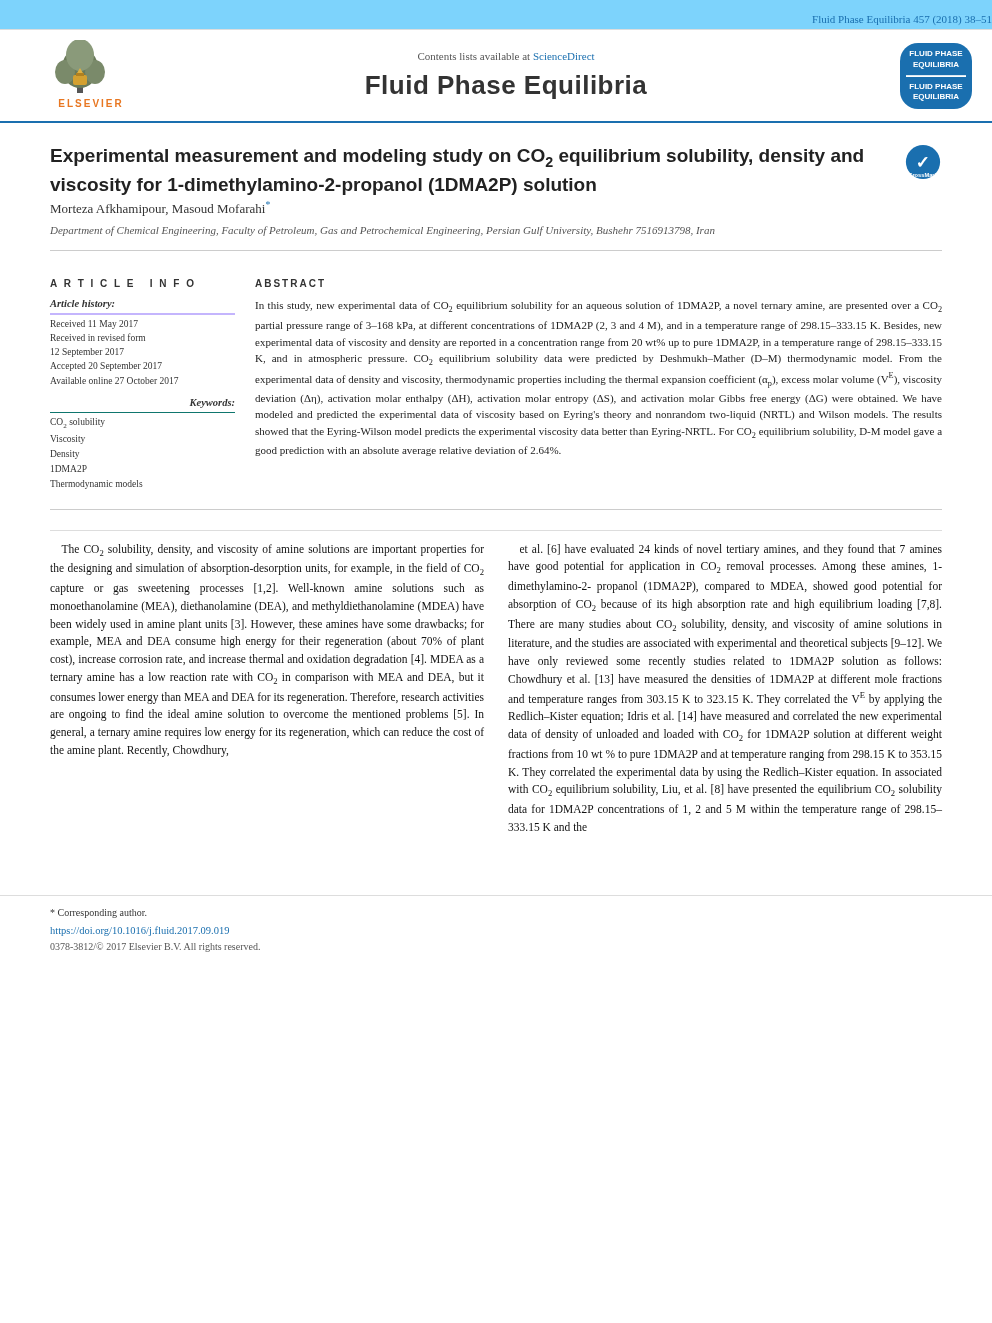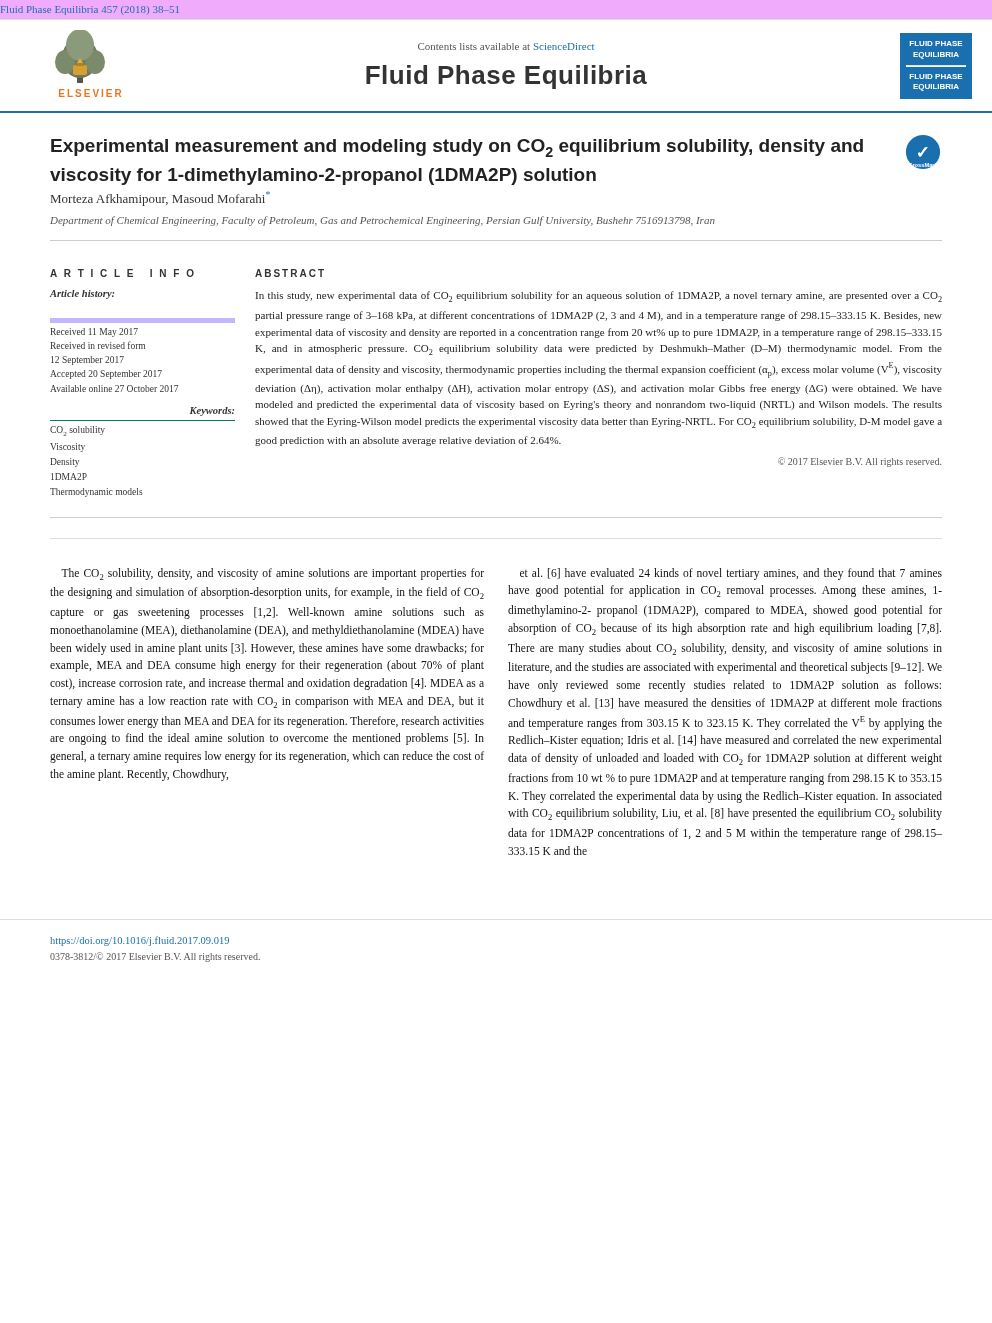--- a/index.html
+++ b/index.html
@@ -8,23 +8,23 @@
       background: #fff;
       color: #000;
       width: 992px;
       min-height: 1323px;
       font-size: 13px;
       line-height: 1.4;
     }
 
     
     .journal-bar {
-      background: #f0abfc;
-      text-align: left;
-      padding: 2px 0 2px 0;
+      background: #7dd3fc;
+      text-align: right;
+      padding: 12px 0 2px 0;
       font-size: 11px;
       color: #1a6faf;
       border-bottom: 1px solid #ddd;
     }
 
     
     .header-section {
       display: flex;
       align-items: center;
       padding: 10px 20px;
@@ -81,20 +81,21 @@
 
     .fluid-phase-box {
       background: #1a6faf;
       color: white;
       font-size: 8px;
       font-weight: bold;
       padding: 6px 6px;
       text-align: center;
       line-height: 1.3;
       font-family: Arial, sans-serif;
+      border-radius: 18px;
     }
 
     
     .paper-content {
       padding: 20px 50px;
     }
 
     
     .paper-title {
       font-size: 19px;
@@ -162,22 +163,22 @@
       font-family: Arial, sans-serif;
       text-transform: uppercase;
     }
 
     .info-item-header {
       font-style: italic;
       font-size: 10.5px;
       font-weight: bold;
       color: #333;
       margin-bottom: 2px;
-      border-bottom: 5px solid #c4b5fd;
-      padding-bottom: 16px;
+      border-bottom: 2px solid #c4b5fd;
+      padding-bottom: 1px;
     }
     .info-dates {
       font-size: 9.5px;
       color: #333;
       line-height: 1.5;
       margin-bottom: 8px;
     }
 
     .keywords-label {
       font-style: italic;
@@ -212,21 +213,21 @@
     
     .intro-section {
       margin-top: 20px;
       padding-top: 10px;
       border-top: 1px solid #ddd;
     }
 
     .two-col-body {
       display: flex;
       gap: 24px;
-      margin-top: 16px;
+      margin-top: 0;
     }
 
     .body-col {
       flex: 1;
       font-size: 11.5px;
       line-height: 1.55;
       text-align: justify;
       color: #111;
     }
 
@@ -384,21 +385,20 @@
         In this study, new experimental data of CO<sub>2</sub> equilibrium solubility for an aqueous solution of 1DMA2P, a
         novel ternary amine, are presented over a CO<sub>2</sub> partial pressure range of 3–168 kPa, at different concentrations of 1DMA2P (2, 3 and 4 M), and in a temperature range of 298.15–333.15 K. Besides, new
         experimental data of viscosity and density are reported in a concentration range from 20 wt% up to pure
         1DMA2P, in a temperature range of 298.15–333.15 K, and in atmospheric pressure. CO<sub>2</sub> equilibrium
         solubility data were predicted by Deshmukh–Mather (D–M) thermodynamic model. From the experimental data of density and viscosity, thermodynamic properties including the thermal expansion coefficient (α<sub>p</sub>), excess molar volume (V<sup>E</sup>), viscosity deviation (Δη), activation molar enthalpy (ΔH), activation
         molar entropy (ΔS), and activation molar Gibbs free energy (ΔG) were obtained. We have modeled and
         predicted the experimental data of viscosity based on Eyring's theory and nonrandom two-liquid (NRTL)
         and Wilson models. The results showed that the Eyring-Wilson model predicts the experimental viscosity data better than Eyring-NRTL. For CO<sub>2</sub> equilibrium solubility, D-M model gave a good prediction
         with an absolute average relative deviation of 2.64%.
       </div>
-      <div class="copyright-line">© 2017 Elsevier B.V. All rights reserved.</div>
     </div>
   </div>
 
   <hr class="divider" style="margin-top:16px;">
 
   <div class="intro-section">
 
     <div class="two-col-body">
 
       <div class="body-col">
@@ -440,15 +440,18 @@
           equilibrium CO<sub>2</sub> solubility data for 1DMA2P concentrations of 1, 2
           and 5 M within the temperature range of 298.15–333.15 K and the
         </p>
       </div>
     </div>
   </div>
 
 </div>
 
 <div class="footer-section">
+  <div class="corresponding">
+    <span>* Corresponding author.</span>
+  </div>
   <a class="footer-doi blue-link" href="#">https://doi.org/10.1016/j.fluid.2017.09.019</a>
   <div class="footer-issn">0378-3812/© 2017 Elsevier B.V. All rights reserved.</div>
 </div>
 
 </body></html>

